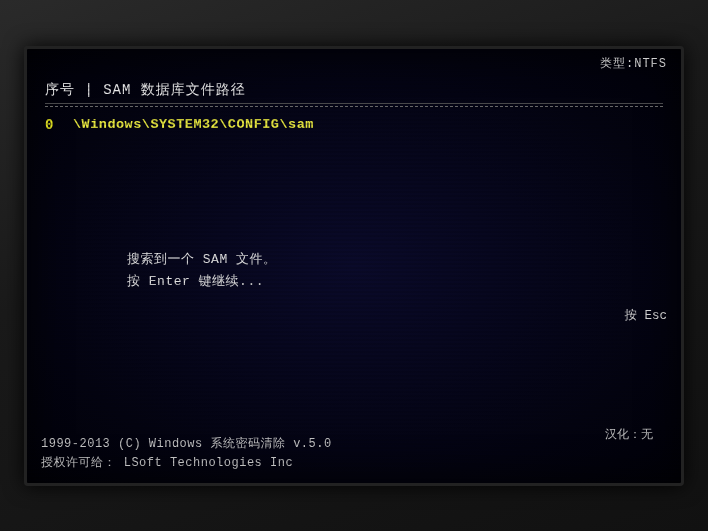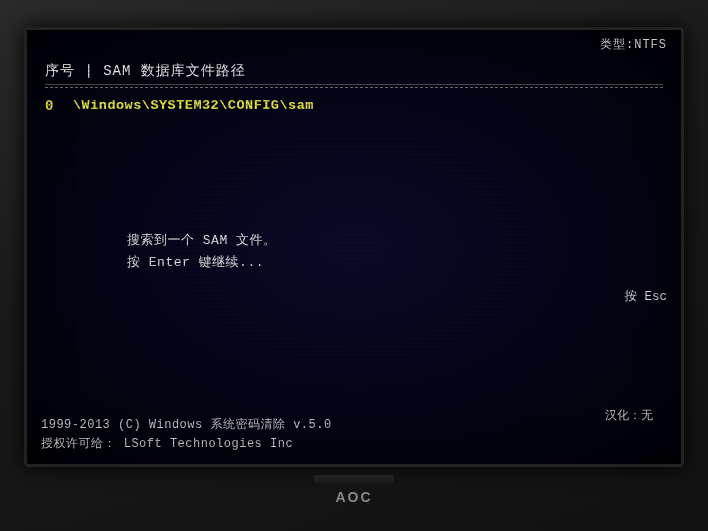--- a/index.html
+++ b/index.html
@@ -222,17 +222,13 @@
 
       <div class="bottom-section">
         <div class="bottom-line1">1999-2013 (C)   Windows 系统密码清除 v.5.0</div>
         <div class="bottom-line2">授权许可给：  LSoft Technologies Inc</div>
         <div class="bottom-right">汉化：无</div>
       </div>
 
     </div>
   </div>
 
-  <div class="monitor-bottom">
-    <div class="monitor-stand-top"></div>
-    <div class="aoc-logo">AOC</div>
-  </div>
 </div>
 
 </body></html>

